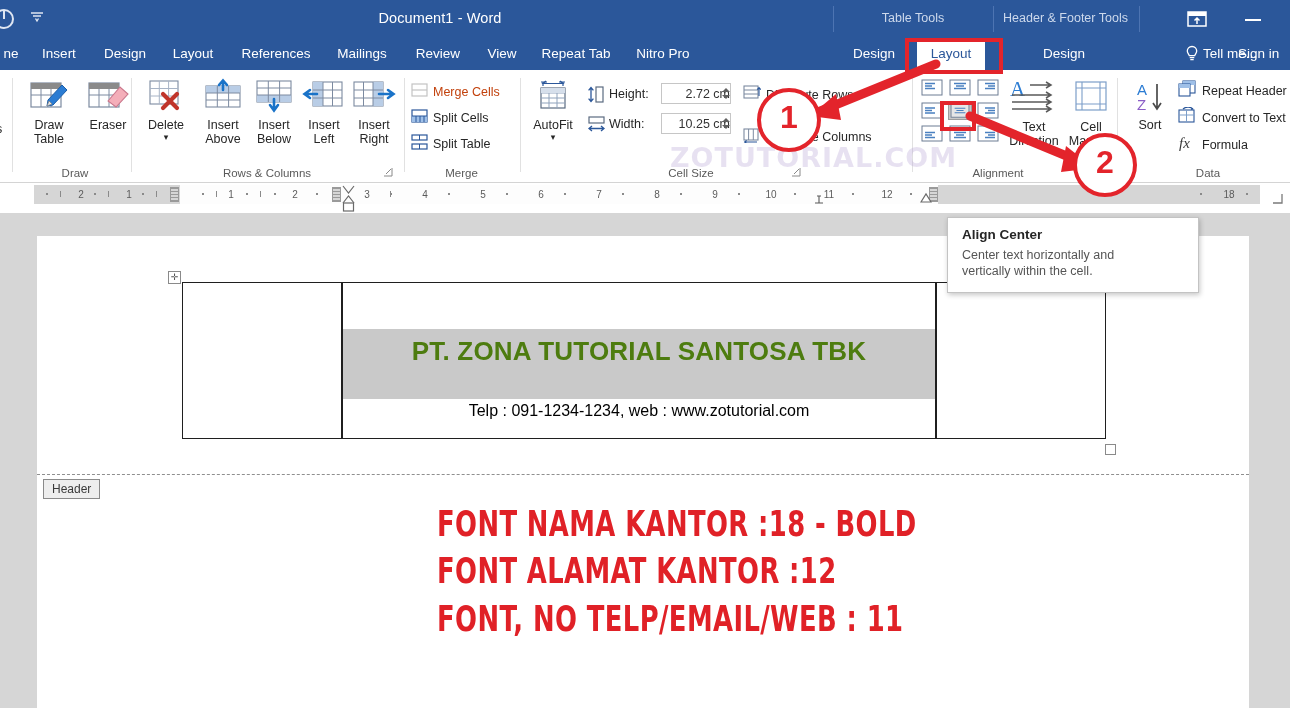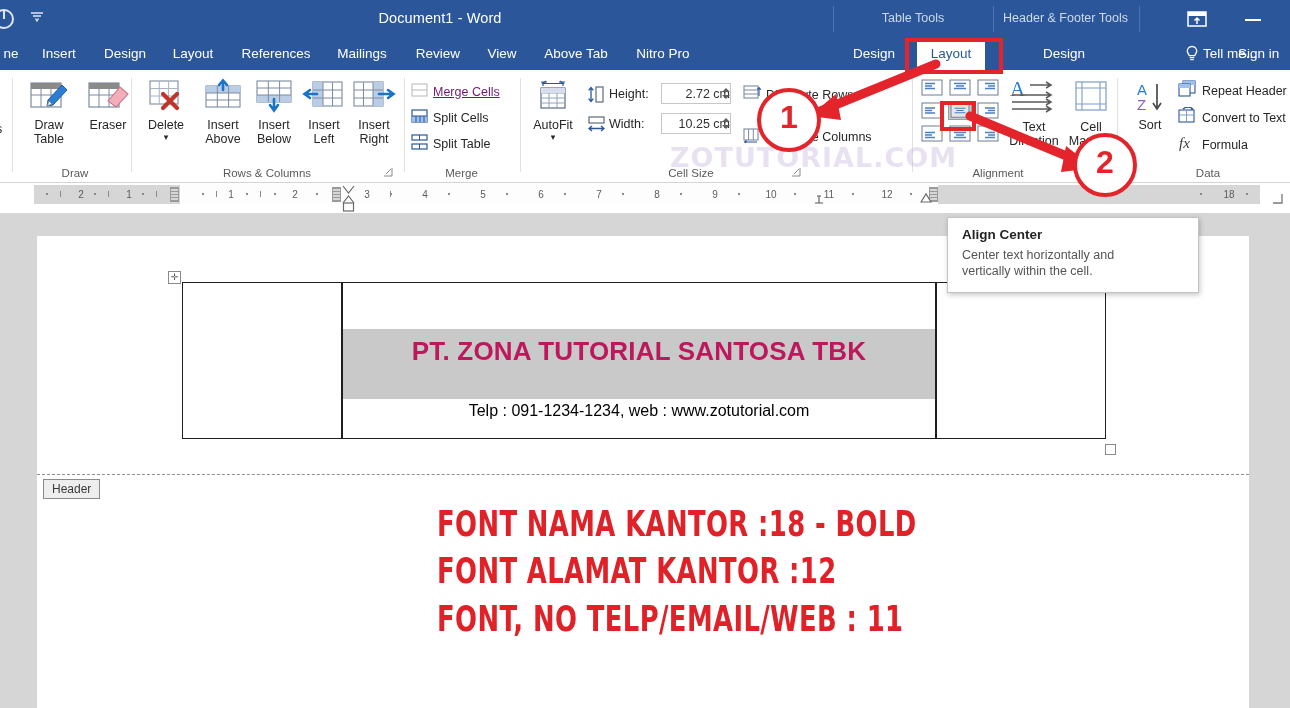--- a/index.html
+++ b/index.html
@@ -42,21 +42,21 @@
   .gdivider{position:absolute;top:8px;width:1px;height:94px;background:#e1e1e1;}
   .glabel{position:absolute;bottom:3px;width:100%;text-align:center;color:#5a5a5a;font-size:11.5px;}
   .dlauncher{position:absolute;bottom:4px;width:11px;height:11px;color:#8a8a8a;font-size:10px;}
 
   .bigbtn{position:absolute;text-align:center;cursor:default;}
   .bigbtn .lbl{font-size:12.5px;color:#262626;line-height:14px;}
   .ico{position:relative;margin:0 auto;}
 
   .smbtn{position:absolute;display:flex;align-items:center;cursor:default;white-space:nowrap;}
   .smbtn .lbl{font-size:12.5px;color:#262626;margin-left:5px;}
-  .smbtn.dis .lbl{color:#701a75;text-decoration:underline;}
+  .smbtn.dis .lbl{color:#c2410c;}
 
   .spinfield{position:absolute;border:1px solid #c6c6c6;background:#fff;height:21px;
     font-size:12.5px;color:#333;line-height:21px;padding-left:5px;box-sizing:border-box;text-align:right;}
   .spinarrows{position:absolute;width:13px;height:21px;border-left:0;}
   .spinarrows div{position:absolute;left:3px;width:0;height:0;border-left:4px solid transparent;
     border-right:4px solid transparent;}
   .splabel{position:absolute;font-size:12.5px;color:#262626;}
 
   
   .aligngrid{position:absolute;}
@@ -82,21 +82,21 @@
 
   
   .canvas{position:absolute;left:0;top:213px;width:1290px;height:495px;background:#d6d6d6;}
   .page{position:absolute;left:37px;top:23px;width:1212px;height:472px;background:#fff;}
 
   .tblhandle{position:absolute;width:11px;height:11px;border:1px solid #8a8a8a;background:#fff;
     font-size:9px;line-height:10px;text-align:center;color:#555;}
   .tcell{position:absolute;border:1px solid #1f1f1f;box-sizing:border-box;}
   .hdrfill{position:absolute;background:#c9c9c9;}
   .org-name{position:absolute;width:100%;text-align:center;font-weight:bold;
-    font-size:26px;color:#be185d;letter-spacing:.2px;}
+    font-size:26px;color:#4d7c0f;letter-spacing:.2px;}
   .org-addr{position:absolute;width:100%;text-align:center;font-size:17px;color:#000;}
   .org-tel{position:absolute;width:100%;text-align:center;font-size:16px;color:#000;}
   .endmark{position:absolute;width:9px;height:9px;border:1px solid #8a8a8a;background:#fff;}
 
   .dashline{position:absolute;height:0;border-top:1px dashed #8f8f8f;}
   .hdrtag{position:absolute;border:1px solid #8a8a8a;background:#eee;color:#3a3a3a;
     font-size:12px;padding:2px 8px;}
 
   .redline{position:absolute;color:#e02127;font-weight:bold;white-space:nowrap;
     font-family:"DejaVu Sans Condensed","Liberation Sans Narrow","Liberation Sans",sans-serif;
@@ -154,21 +154,21 @@
 
   <div class="tabstrip">
     <div class="tab" style="left:-14px;width:50px;">ne</div>
     <div class="tab" style="left:33px;width:52px;">Insert</div>
     <div class="tab" style="left:96px;width:58px;">Design</div>
     <div class="tab" style="left:164px;width:58px;">Layout</div>
     <div class="tab" style="left:230px;width:92px;">References</div>
     <div class="tab" style="left:327px;width:70px;">Mailings</div>
     <div class="tab" style="left:406px;width:64px;">Review</div>
     <div class="tab" style="left:478px;width:48px;">View</div>
-    <div class="tab" style="left:534px;width:84px;">Above Tab</div>
+    <div class="tab" style="left:534px;width:84px;">Repeat Tab</div>
     <div class="tab" style="left:624px;width:78px;">Nitro Pro</div>
     <div class="tab" style="left:843px;width:62px;">Design</div>
     <div class="tab active" style="left:917px;width:68px;">Layout</div>
     <div class="tab" style="left:1033px;width:62px;">Design</div>
 
     <div class="bulb">
       <svg width="14" height="18" viewBox="0 0 14 18">
           <path d="M7 1.5 C4 1.5 2.3 3.6 2.3 6 C2.3 8 3.8 9.2 4.3 10.6 L9.7 10.6 C10.2 9.2 11.7 8 11.7 6 C11.7 3.6 10 1.5 7 1.5 Z" fill="none" stroke="#fff" stroke-width="1.3"></path>
           <path d="M4.7 12.6 H9.3 M5.3 14.6 H8.7" stroke="#fff" stroke-width="1.3"></path>
         </svg>

